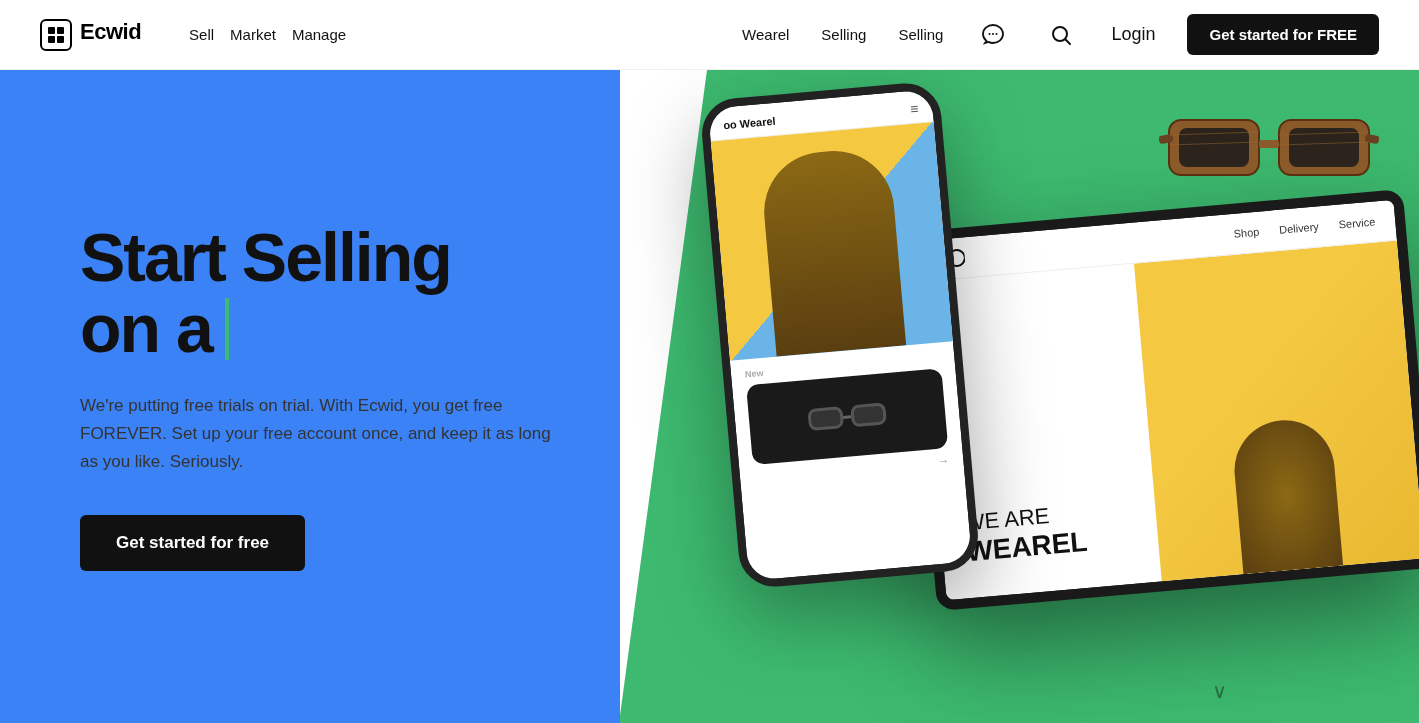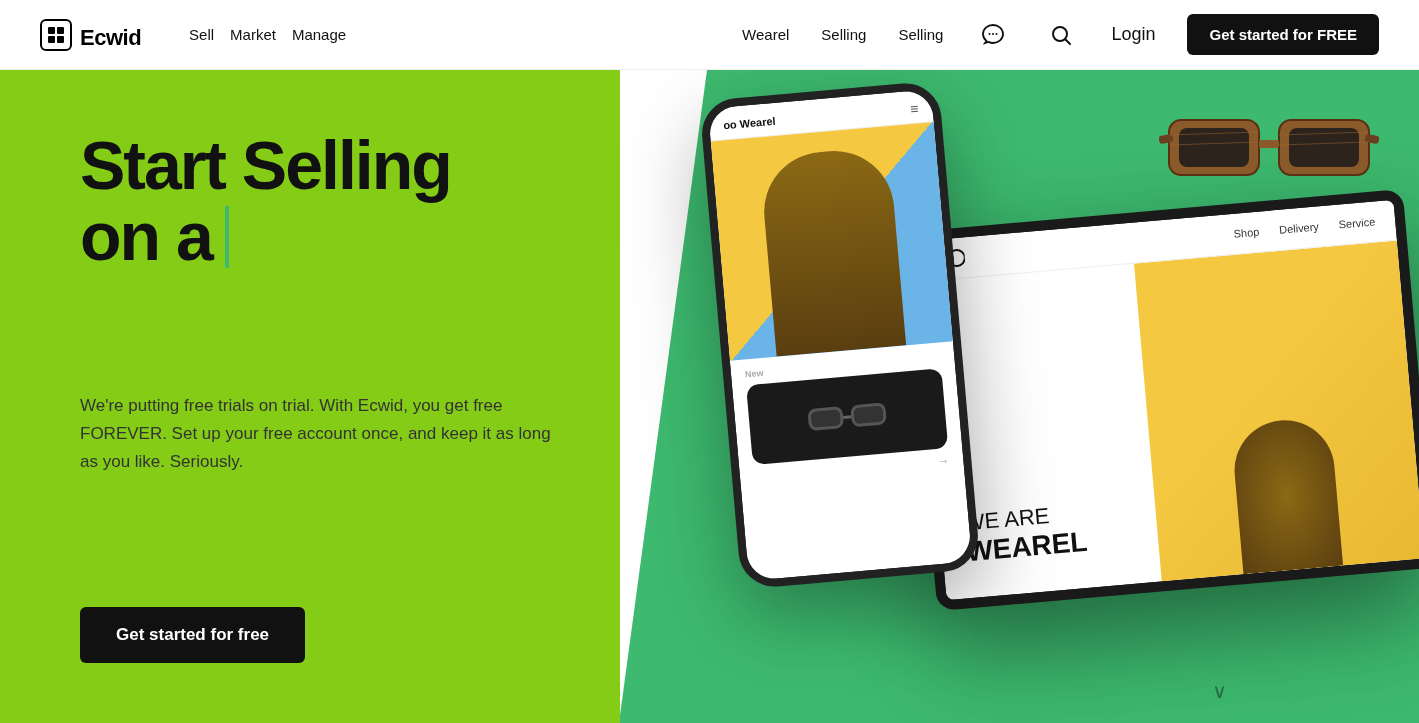--- a/index.html
+++ b/index.html
@@ -5,21 +5,21 @@
     * { margin: 0; padding: 0; box-sizing: border-box; }
     body { font-family: -apple-system, BlinkMacSystemFont, 'Segoe UI', Arial, sans-serif; overflow: hidden; width: 1419px; height: 723px; }
 
     
     nav {
       position: fixed; top: 0; left: 0; right: 0; height: 70px;
       background: #fff; display: flex; align-items: center;
       padding: 0 40px; z-index: 100;
       border-bottom: 1px solid rgba(0,0,0,0.06);
     }
-    .nav-logo { display: flex; align-items: flex-end; gap: 8px; margin-right: 48px; text-decoration: none; }
+    .nav-logo { display: flex; align-items: flex-start; gap: 8px; margin-right: 48px; text-decoration: none; }
     .nav-logo-icon {
       width: 32px; height: 32px; border: 2px solid #000; border-radius: 6px;
       display: flex; align-items: center; justify-content: center; font-size: 14px;
     }
     .nav-logo-text { font-size: 22px; font-weight: 700; color: #000; letter-spacing: -0.5px; }
     .nav-links-left { display: flex; align-items: center; gap: 16px; }
     .nav-links-right { display: flex; align-items: center; gap: 32px; margin-left: auto; }
     .nav-link {
       font-size: 15px; font-weight: 500; color: #111; text-decoration: none; cursor: pointer;
     }
@@ -38,22 +38,22 @@
     }
 
     
     .hero {
       position: absolute; top: 70px; left: 0; right: 0; bottom: 0;
       display: flex;
     }
     
     .hero-left {
       width: 620px; flex-shrink: 0;
-      background: #84cc16;
-      display: flex; flex-direction: column; justify-content: space-between;
+      background: #3b82f6;
+      display: flex; flex-direction: column; justify-content: center;
       padding: 60px 60px 60px 80px;
       position: relative; z-index: 2;
     }
     .hero-heading {
       font-size: 68px; font-weight: 900; line-height: 1.05; color: #111;
       letter-spacing: -2px; margin-bottom: 28px;
     }
     .hero-heading .line2 { display: flex; align-items: center; gap: 9px; }
     .cursor-bar {
       display: inline-block; width: 4px; height: 62px;

